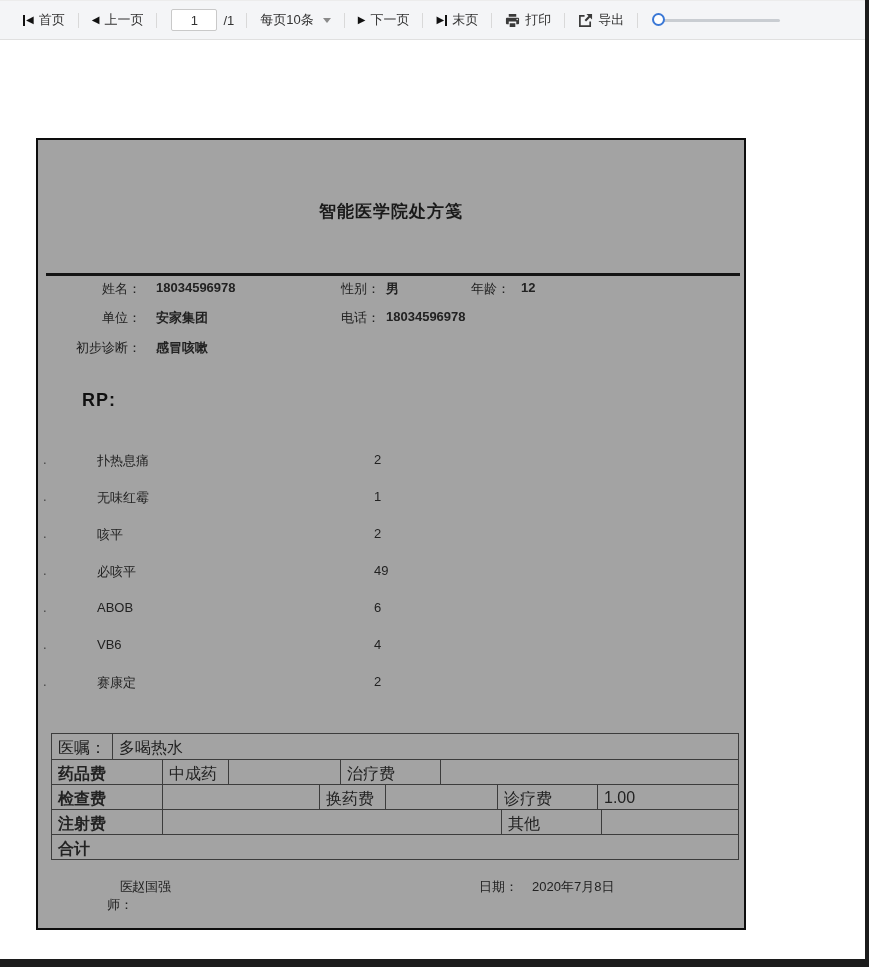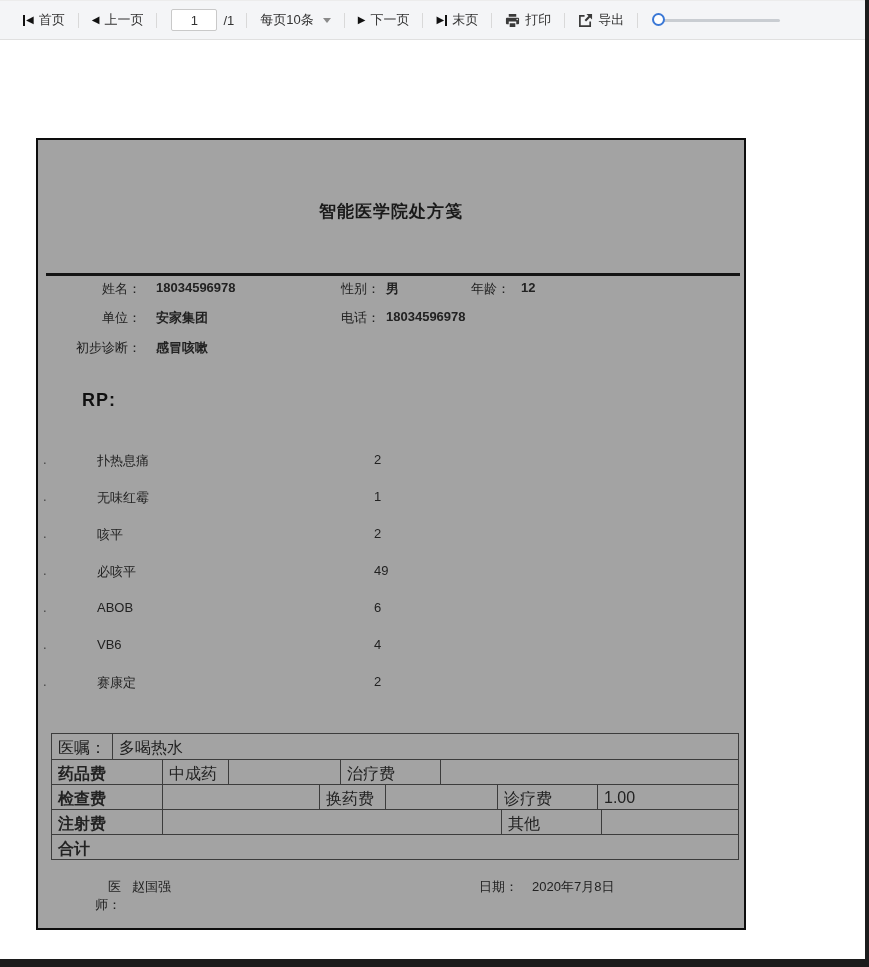--- a/index.html
+++ b/index.html
@@ -80,21 +80,21 @@
   .fee-row:first-child { border-top:none; }
   .fee-cell { border-left:1px solid #3c3c3c; padding:4px 6px 0 6px; overflow:hidden; white-space:nowrap; }
   .fee-cell:first-child { border-left:none; }
   .w-advl { width:60px; }  .w-advv { flex:1; }
   .w-l1 { width:110px;font-weight:bold; } .w-v1 { width:157px; } .w-l2 { width:66px; }
   .w-v2 { width:112px; } .w-l3 { width:100px; } .w-v3 { flex:1; }
   .w-span-mid { width:339px; }
   .w-span-rest { flex:1; }
 
   .foot-row { position:absolute; top:738px; left:0; width:100%; height:20px; font-size:13px; color:#222; }
-  .foot-row .f-lbl1 { position:absolute; left:4px; width:79px; text-align:right;padding-left:47px; }
+  .foot-row .f-lbl1 { position:absolute; left:16px; width:79px; text-align:right;padding-left:47px; }
   .foot-row .f-val1 { position:absolute; left:94px; }
   .foot-row .f-lbl2 { position:absolute; left:414px; width:66px; text-align:right; }
   .foot-row .f-val2 { position:absolute; left:494px; }
 </style>
 </head>
 <body>
 
 <div class="toolbar">
   <div class="tb-btn">
     <span class="icon-pair">

